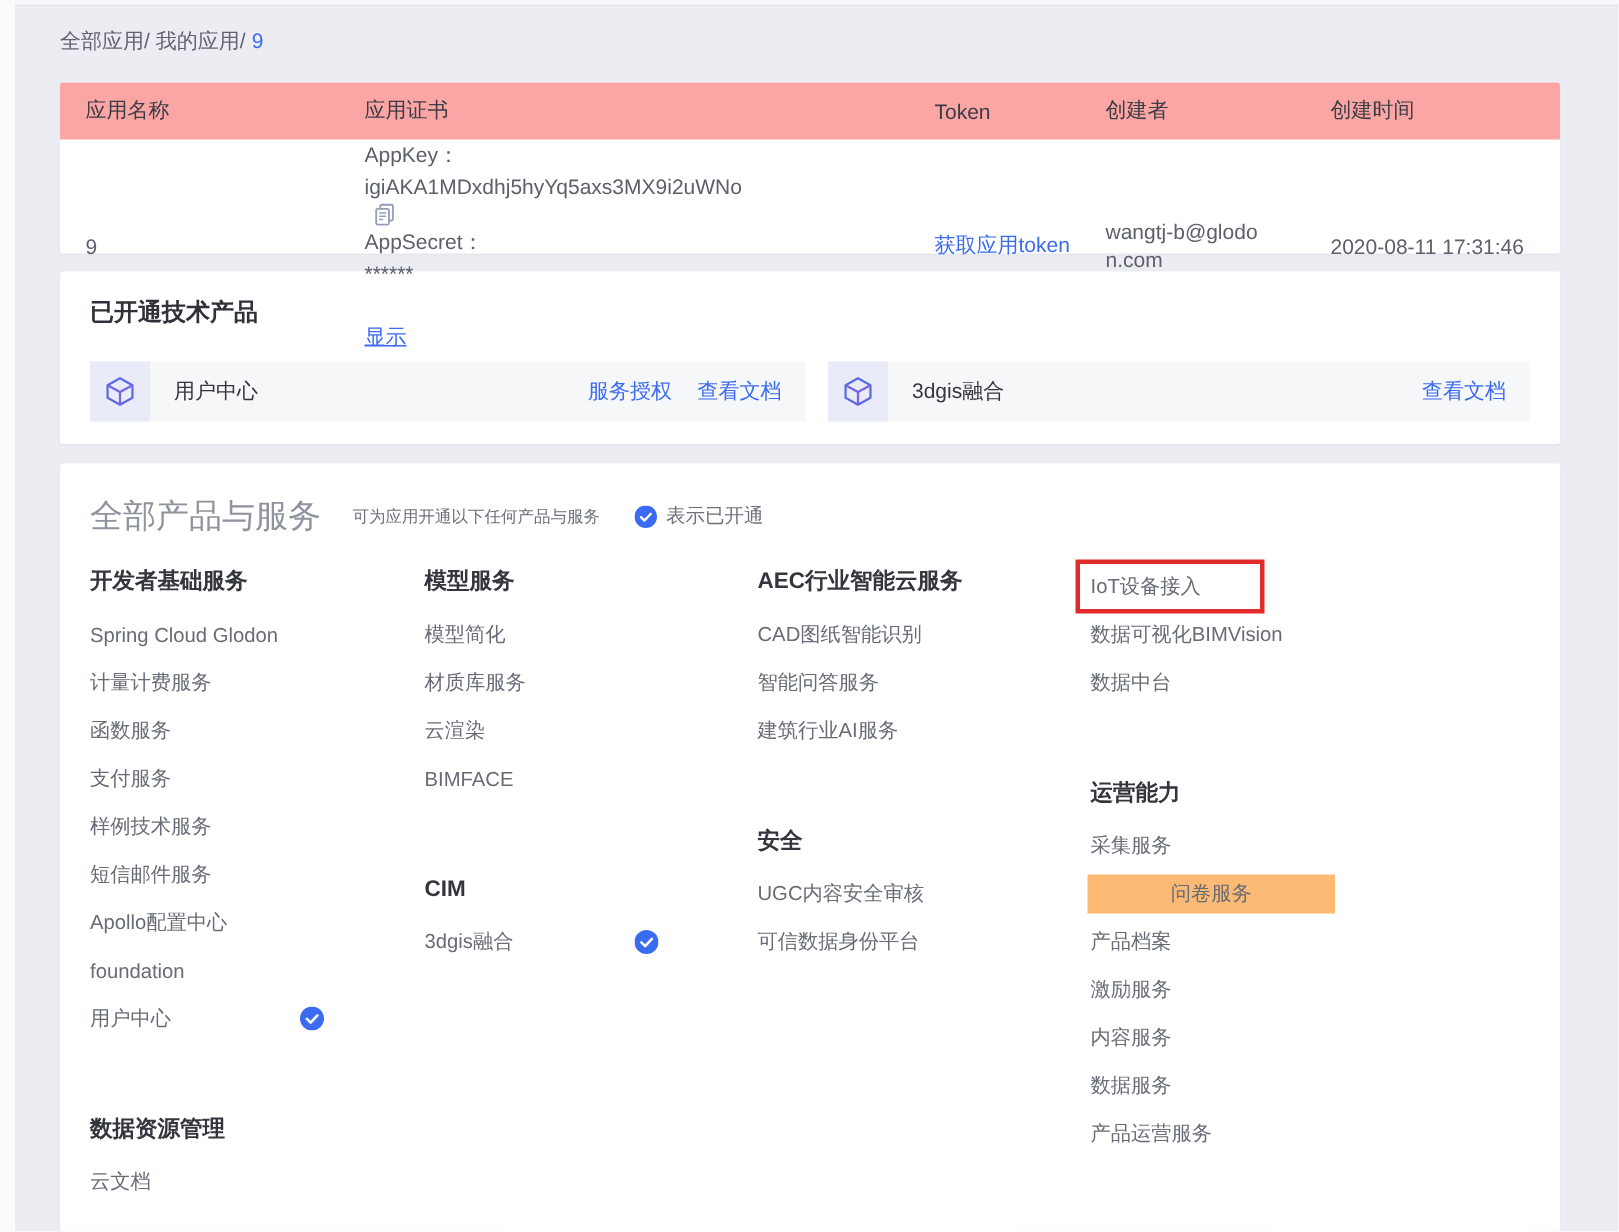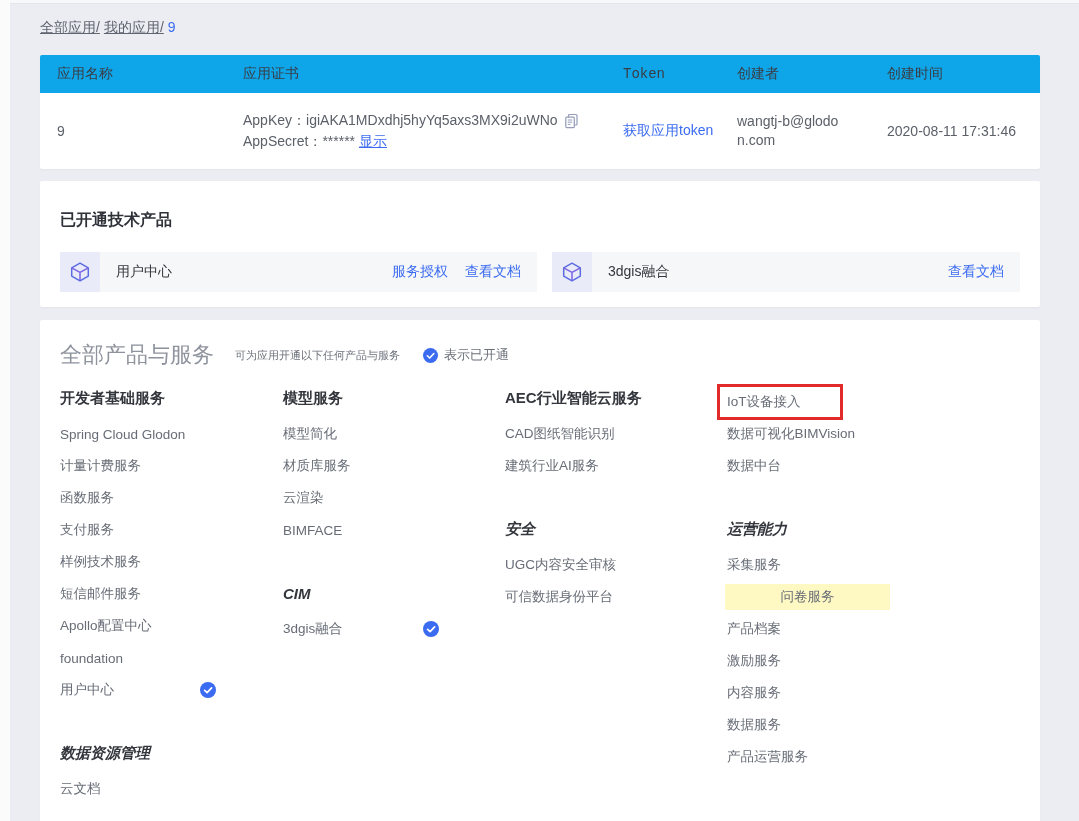--- a/index.html
+++ b/index.html
@@ -4,59 +4,59 @@
 <style>
   * { margin:0; padding:0; box-sizing:border-box; }
   html,body { width:1079px; height:821px; }
   body { font-family:"Liberation Sans","DejaVu Sans",sans-serif; background:#ecedf2; overflow:hidden; position:relative; }
   .top-strip { position:absolute; top:0; left:0; width:1079px; height:4px; background:#f7f8fa; border-bottom:1px solid #e4e5ea; }
   .left-strip { position:absolute; top:0; left:0; width:10px; height:821px; background:#fbfbfc; }
   .content { position:absolute; left:40px; top:0; width:1000px; }
 
   
   .breadcrumb { padding-top:19px; font-size:14px; color:#5f6470; height:34px; }
-  .breadcrumb .sep { margin-right:4px;text-decoration:underline; }
+  .breadcrumb .sep { margin-right:4px; }
   .breadcrumb .current { color:#3b6bf0; }
 
   .panel { background:#ffffff; border-radius:2px; box-shadow:0 1px 2px rgba(30,40,90,0.04); }
 
   
   .panel-table { margin-top:21px; }
   .tbl-row { display:grid; grid-template-columns:186px 380px 114px 150px 1fr; align-items:center; }
-  .tbl-head { background:#0ea5e9; height:38px; font-size:14px; color:#3a3d45; border-radius:2px 2px 0 0;font-family:Liberation Mono, monospace; }
+  .tbl-head { background:#fca5a5; height:38px; font-size:14px; color:#3a3d45; border-radius:2px 2px 0 0; }
   .tbl-head > div, .tbl-body > div { padding-left:17px; }
   .tbl-body { height:76px; font-size:14px; color:#5b6069; }
-  .cert-line { display:flex; align-items:center; line-height:21px; font-size:14px; color:#5b6069; }
+  .cert-line { display:flex; align-items:flex-start; line-height:21px; font-size:14px; color:#5b6069;flex-direction:column; }
   .copy-icon { margin-left:6px; display:inline-flex; cursor:pointer; }
   .link { color:#3b6bf0; text-decoration:none; cursor:pointer; }
   .link-underline { text-decoration:underline; }
   .creator-cell { line-height:19px; word-break:break-all; padding-right:24px; }
 
   
-  .panel-enabled { margin-top:12px; padding:30px 20px 15px 20px; }
+  .panel-enabled { margin-top:12px; padding:19px 20px 15px 20px; }
   .section-title { font-size:16px; color:#2f3239; font-weight:600; line-height:18px; }
   .cards { display:flex; gap:15px; margin-top:23px; }
   .card { height:40px; background:#f6f7f9; display:flex; align-items:center; }
   .card-1 { width:477px; } .card-2 { flex:1; }
   .card .icon-cell { width:40px; height:40px; background:#e9ecf8; display:flex; align-items:center; justify-content:center; }
   .card .card-label { margin-left:16px; font-size:14px; color:#33363d; }
   .card .card-links { margin-left:auto; padding-right:16px; display:flex; gap:17px; font-size:14px; }
 
   
   .panel-all { margin-top:13px; padding:20px 20px 30px 20px; min-height:540px; }
   .all-head { display:flex; align-items:center; }
   .all-title { font-size:22px; color:#8e939d; font-weight:400; }
   .all-sub { margin-left:21px; font-size:11px; color:#6b707a; }
   .legend { margin-left:23px; display:flex; align-items:center; gap:6px; font-size:13px; color:#6b707a; }
   .grid4 { margin-top:16px; display:grid; grid-template-columns:223px 222px 222px 1fr;text-align:center; }
   .cat-head { height:24px; display:flex; align-items:center; font-size:15px; font-weight:700; color:#33363c; margin-bottom:8px; }
-  .cat-head.cat-later { margin-top:35px;font-style:italic; }
+  .cat-head.cat-later { margin-top:45px; }
   .item { height:32px; display:flex; align-items:center; font-size:13.5px; color:#676c76; position:relative; cursor:pointer; }
   .item .check { position:absolute; left:140px; top:8px; }
-  .lbl.hl { background:#fef9c3; padding:4px 2px 4px 2px; margin-left:-2px; width:165px; }
+  .lbl.hl { background:#fdba74; padding:4px 2px 4px 2px; margin-left:-2px; width:165px; }
   .item.redbox .red-frame { position:absolute; left:-10px; top:-2px; width:126px; height:36px; border:3px solid #e12a2a; pointer-events:none; }
 </style>
 </head>
 <body>
 
 <svg width="0" height="0" style="position:absolute">
   <defs>
     <g id="cube">
       <path d="M10 1.2 L18.3 5.9 V14.1 L10 18.8 L1.7 14.1 V5.9 Z" fill="none" stroke="#5c6be0" stroke-width="1.5" stroke-linejoin="round"></path>
       <path d="M1.7 5.9 L10 10.4 L18.3 5.9 M10 10.4 V18.8" fill="none" stroke="#7a63e2" stroke-width="1.5" stroke-linejoin="round"></path>
@@ -214,20 +214,23 @@
               </svg></span>
         </div>
       </div>
 
       <div>
         <div class="cat-head">AEC行业智能云服务</div>
         <div class="item">
             <span class="lbl">CAD图纸智能识别</span>
           </div>
         <div class="item">
+            <span class="lbl">智能问答服务</span>
+          </div>
+        <div class="item">
             <span class="lbl">建筑行业AI服务</span>
           </div>
         <div class="cat-head cat-later">安全</div>
         <div class="item">
             <span class="lbl">UGC内容安全审核</span>
           </div>
         <div class="item">
             <span class="lbl">可信数据身份平台</span>
           </div>
       </div>

